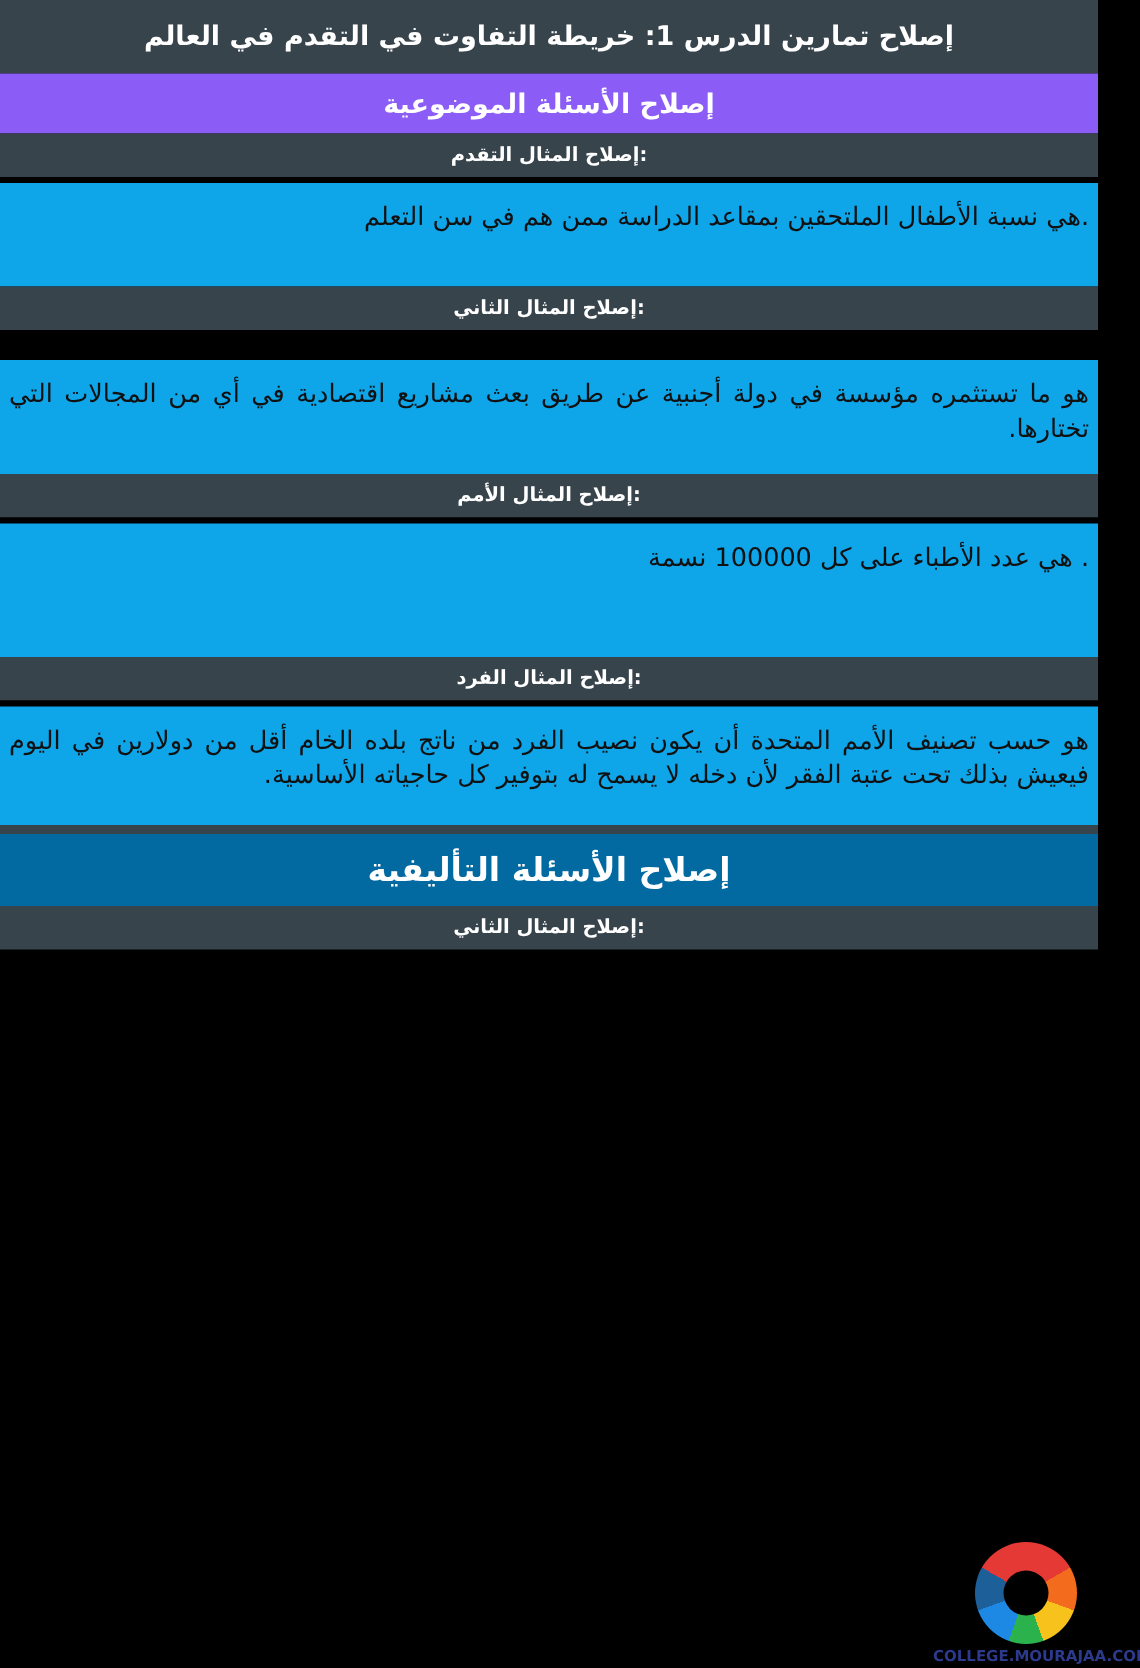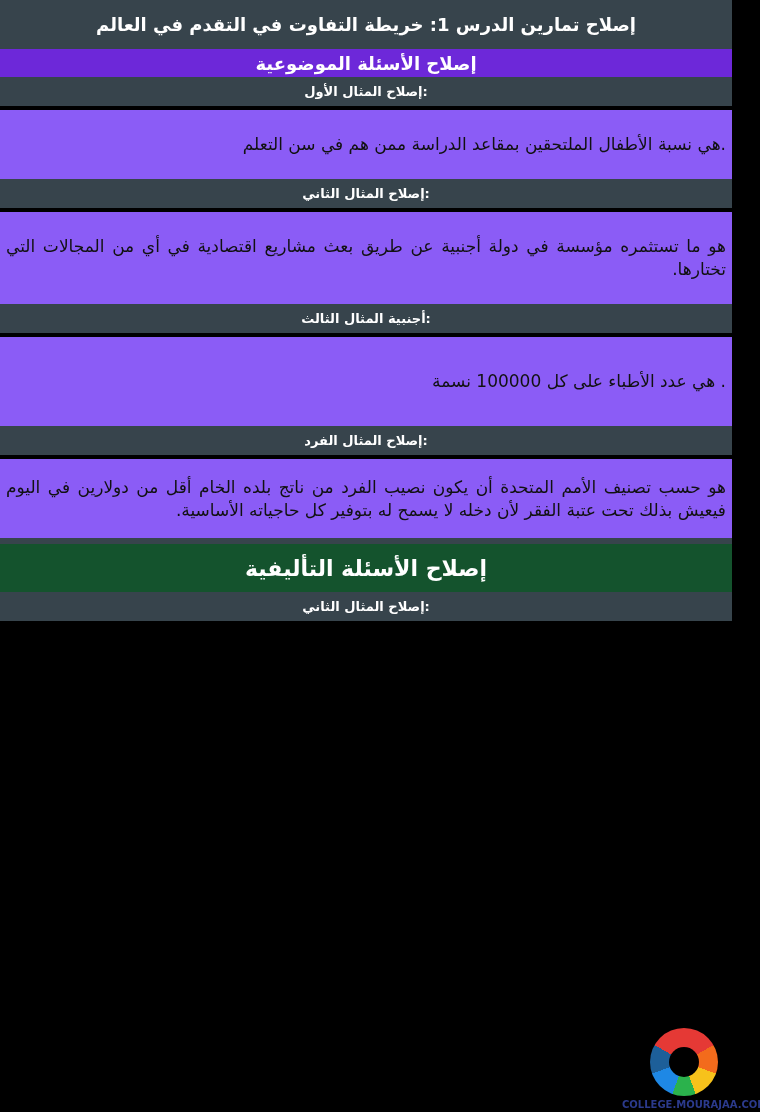--- a/index.html
+++ b/index.html
@@ -20,32 +20,32 @@
       height: 49px;
       background: #37444c;
       color: #ffffff;
       font-weight: bold;
       font-size: 18px;
       display: flex;
       align-items: center;
       justify-content: center;
     }
     .section-bar {
-      height: 28px;
-      background: #6d28d9;
+      height: 40px;
+      background: #8b5cf6;
       color: #ffffff;
       font-weight: bold;
       font-size: 18px;
       display: flex;
       align-items: center;
       justify-content: center;
     }
     .section-bar.bright {
       height: 48px;
-      background: #14532d;
+      background: #0369a1;
       font-size: 22px;
     }
     .sub-bar {
       height: 29px;
       background: #37444c;
       color: #ffffff;
       font-weight: bold;
       font-size: 13px;
       display: flex;
       align-items: center;
@@ -53,33 +53,32 @@
     }
     .gap {
       height: 4px;
       background: #000000;
     }
     .thin-strip {
       height: 6px;
       background: #37444c;
     }
     .answer {
-      background: #8b5cf6;
+      background: #0ea5e9;
       color: #111111;
       font-size: 17px;
       line-height: 23px;
       padding: 12px 6px;
       text-align: justify;
       display: flex;
-      align-items: center;
       box-sizing: border-box;
     }
     .answer span { display: block; width: 100%; }
     .a1 { height: 69px; }
-    .a2 { height: 92px; }
+    .a2 { height: 76px; margin-top: 16px; }
     .a3 { height: 89px; }
     .a4 { height: 79px; }
 
     .logo {
       position: absolute;
       left: 622px;
       top: 1028px;
       width: 130px;
       height: 84px;
     }
@@ -124,33 +123,33 @@
     }
   </style>
 </head>
 <body>
 
 <div class="page">
   <div class="title-bar">إصلاح تمارين الدرس 1: خريطة التفاوت في التقدم في العالم</div>
 
   <div class="section-bar">إصلاح الأسئلة الموضوعية</div>
 
-  <div class="sub-bar">:إصلاح المثال الأول</div>
+  <div class="sub-bar">:إصلاح المثال التقدم</div>
   <div class="gap"></div>
   <div class="answer a1">
     <span>.هي نسبة الأطفال الملتحقين بمقاعد الدراسة ممن هم في سن التعلم</span>
   </div>
 
   <div class="sub-bar">:إصلاح المثال الثاني</div>
   <div class="gap"></div>
   <div class="answer a2">
     <span>هو ما تستثمره مؤسسة في دولة أجنبية عن طريق بعث مشاريع اقتصادية في أي من المجالات التي تختارها.</span>
   </div>
 
-  <div class="sub-bar">:أجنبية المثال الثالث</div>
+  <div class="sub-bar">:إصلاح المثال الأمم</div>
   <div class="gap"></div>
   <div class="answer a3">
     <span>. هي عدد الأطباء على كل 100000 نسمة</span>
   </div>
 
   <div class="sub-bar">:إصلاح المثال الفرد</div>
   <div class="gap"></div>
   <div class="answer a4">
     <span>هو حسب تصنيف الأمم المتحدة أن يكون نصيب الفرد من ناتج بلده الخام أقل من دولارين في اليوم فيعيش بذلك تحت عتبة الفقر لأن دخله لا يسمح له بتوفير كل حاجياته الأساسية.</span>
   </div>

